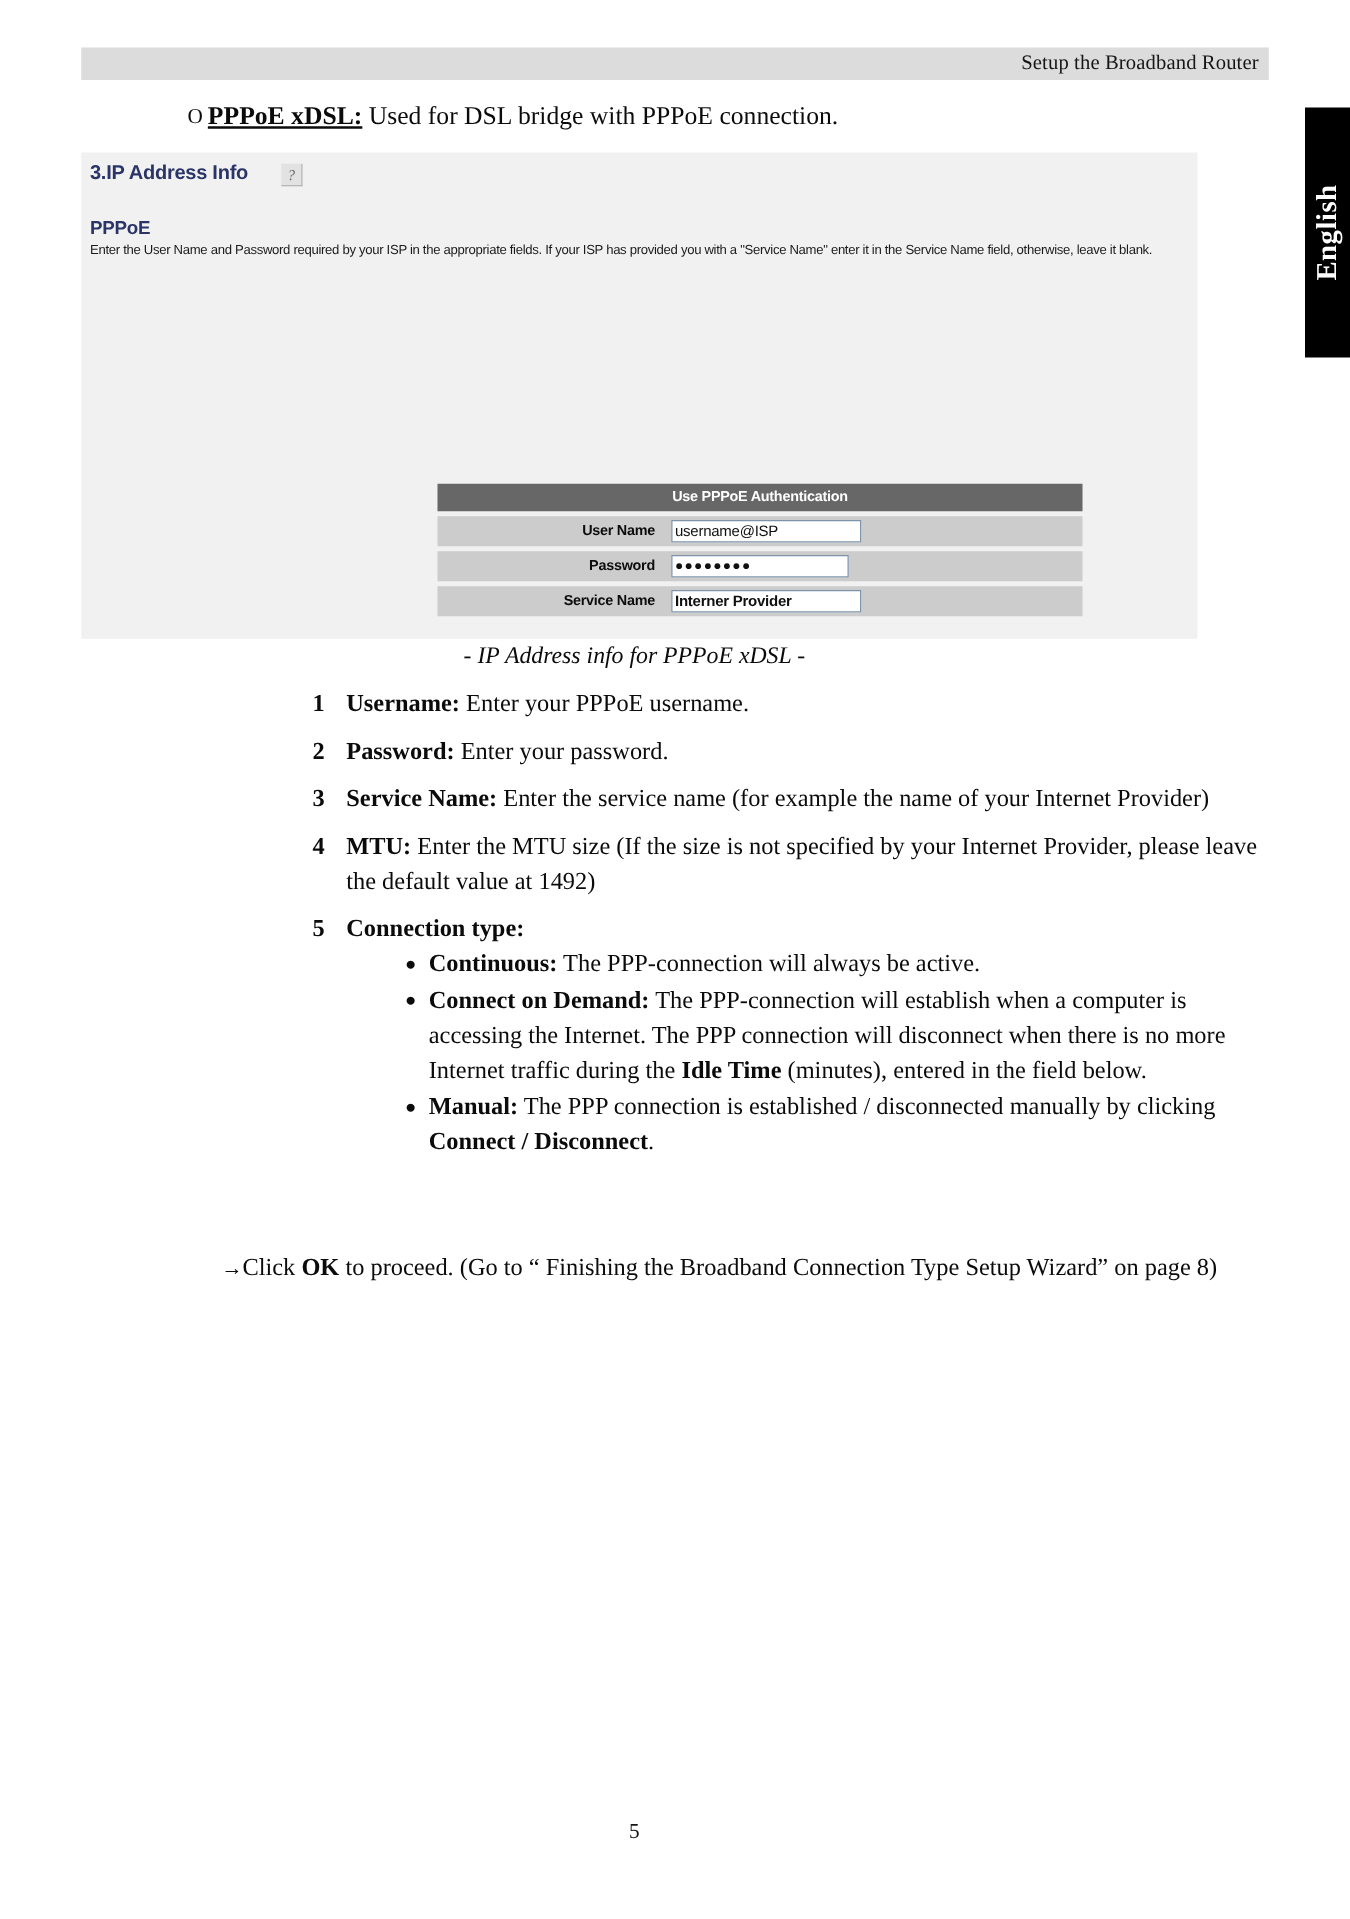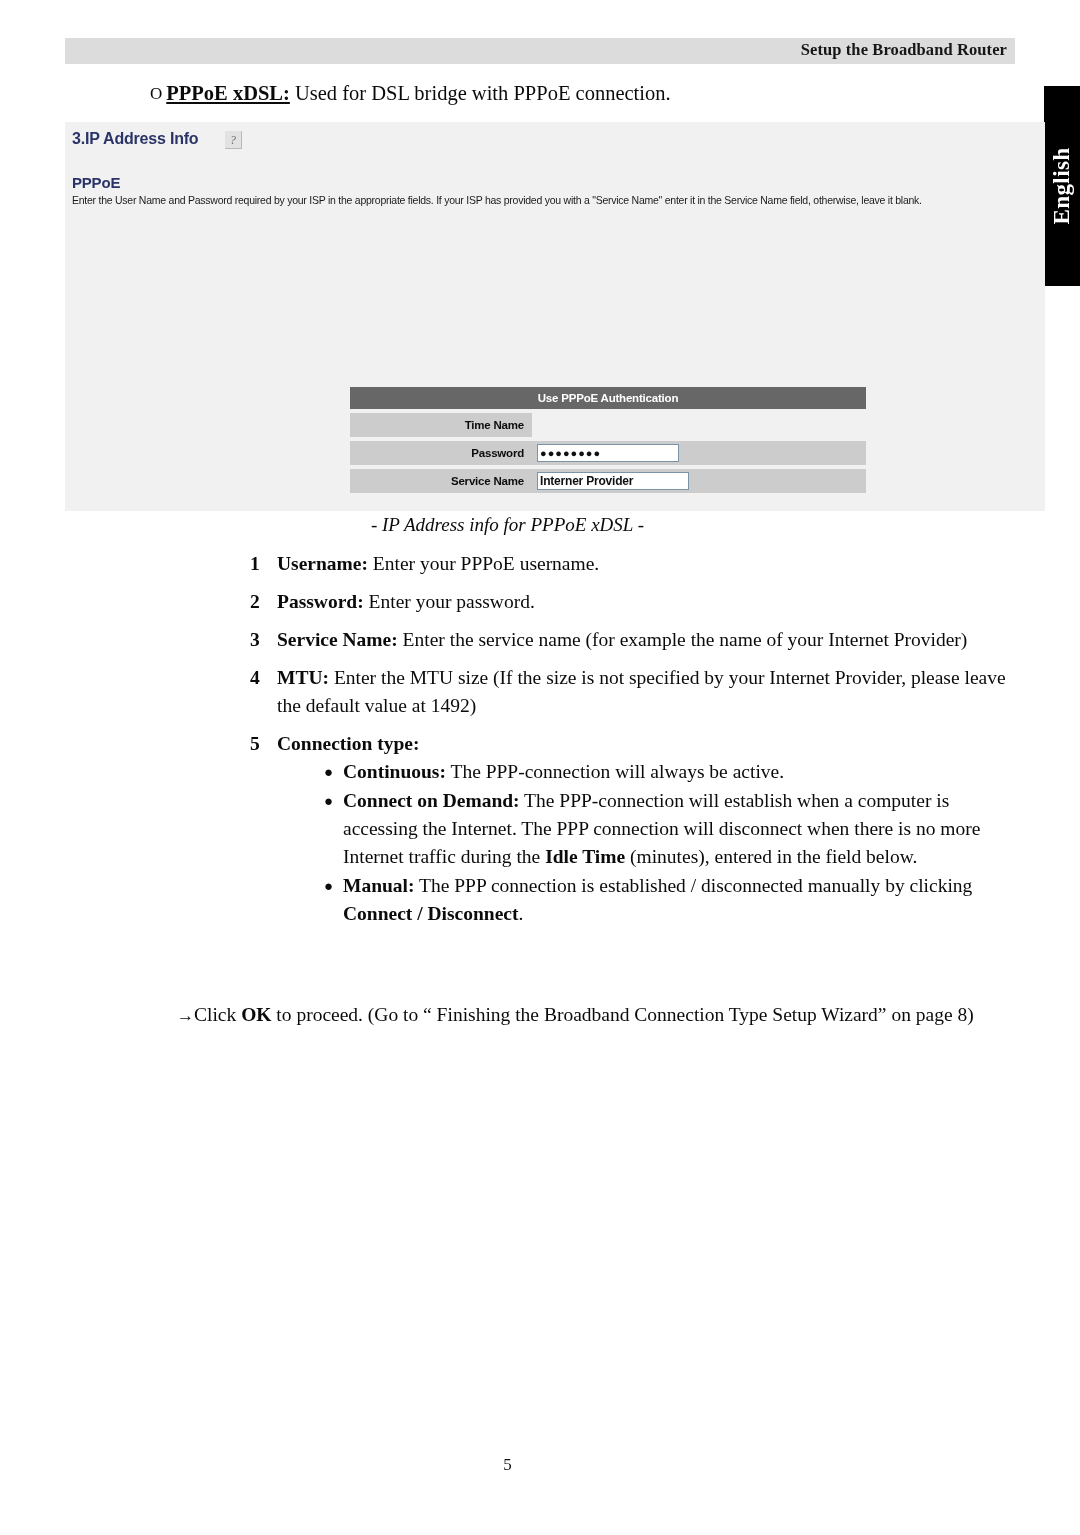--- a/index.html
+++ b/index.html
@@ -24,21 +24,21 @@
     height: 26px;
     background: #dcdcdc;
     box-sizing: border-box;
   }
   .running-header .hdr-text {
     position: absolute;
     right: 8px;
     top: 2px;
     font-family: "Liberation Serif", serif;
     font-size: 16.5px;
-    font-weight: bold;
+    font-weight: normal;
     color: #161616;
     letter-spacing: 0.1px;
     white-space: nowrap;
   }
 
   
   .lang-tab {
     position: absolute;
     left: 1044px;
     top: 86px;
@@ -78,21 +78,21 @@
     font-weight: bold;
     text-decoration: underline;
     text-align: right;
   }
 
   
   .router-panel {
     position: absolute;
     left: 65px;
     top: 122px;
-    width: 980px;
+    width: 893px;
     height: 389px;
     background: #f1f1f1;
     box-sizing: border-box;
     font-family: "Liberation Sans", sans-serif;
     overflow: hidden;
   }
   .panel-title {
     position: absolute;
     left: 7px;
     top: 8px;
@@ -312,21 +312,24 @@
   <div class="help-icon">?</div>
 
   <div class="section-title">PPPoE</div>
   <div class="section-desc">Enter the User Name and Password required by your ISP in the appropriate fields. If your ISP has provided you with a "Service Name" enter it in the Service Name field, otherwise, leave it blank.</div>
 
   <div class="form-table">
 
     <div class="tbl-header">Use PPPoE Authentication</div>
 
     <div class="form-row">
-      <div class="row-label">Time Name</div>
+      <div class="row-label">User Name</div>
+      <div class="row-field">
+        <div class="txt-input w-username">username@ISP</div>
+      </div>
     </div>
 
     <div class="form-row">
       <div class="row-label">Password</div>
       <div class="row-field">
         <div class="txt-input w-password">●●●●●●●●</div>
       </div>
     </div>
 
     <div class="form-row">

